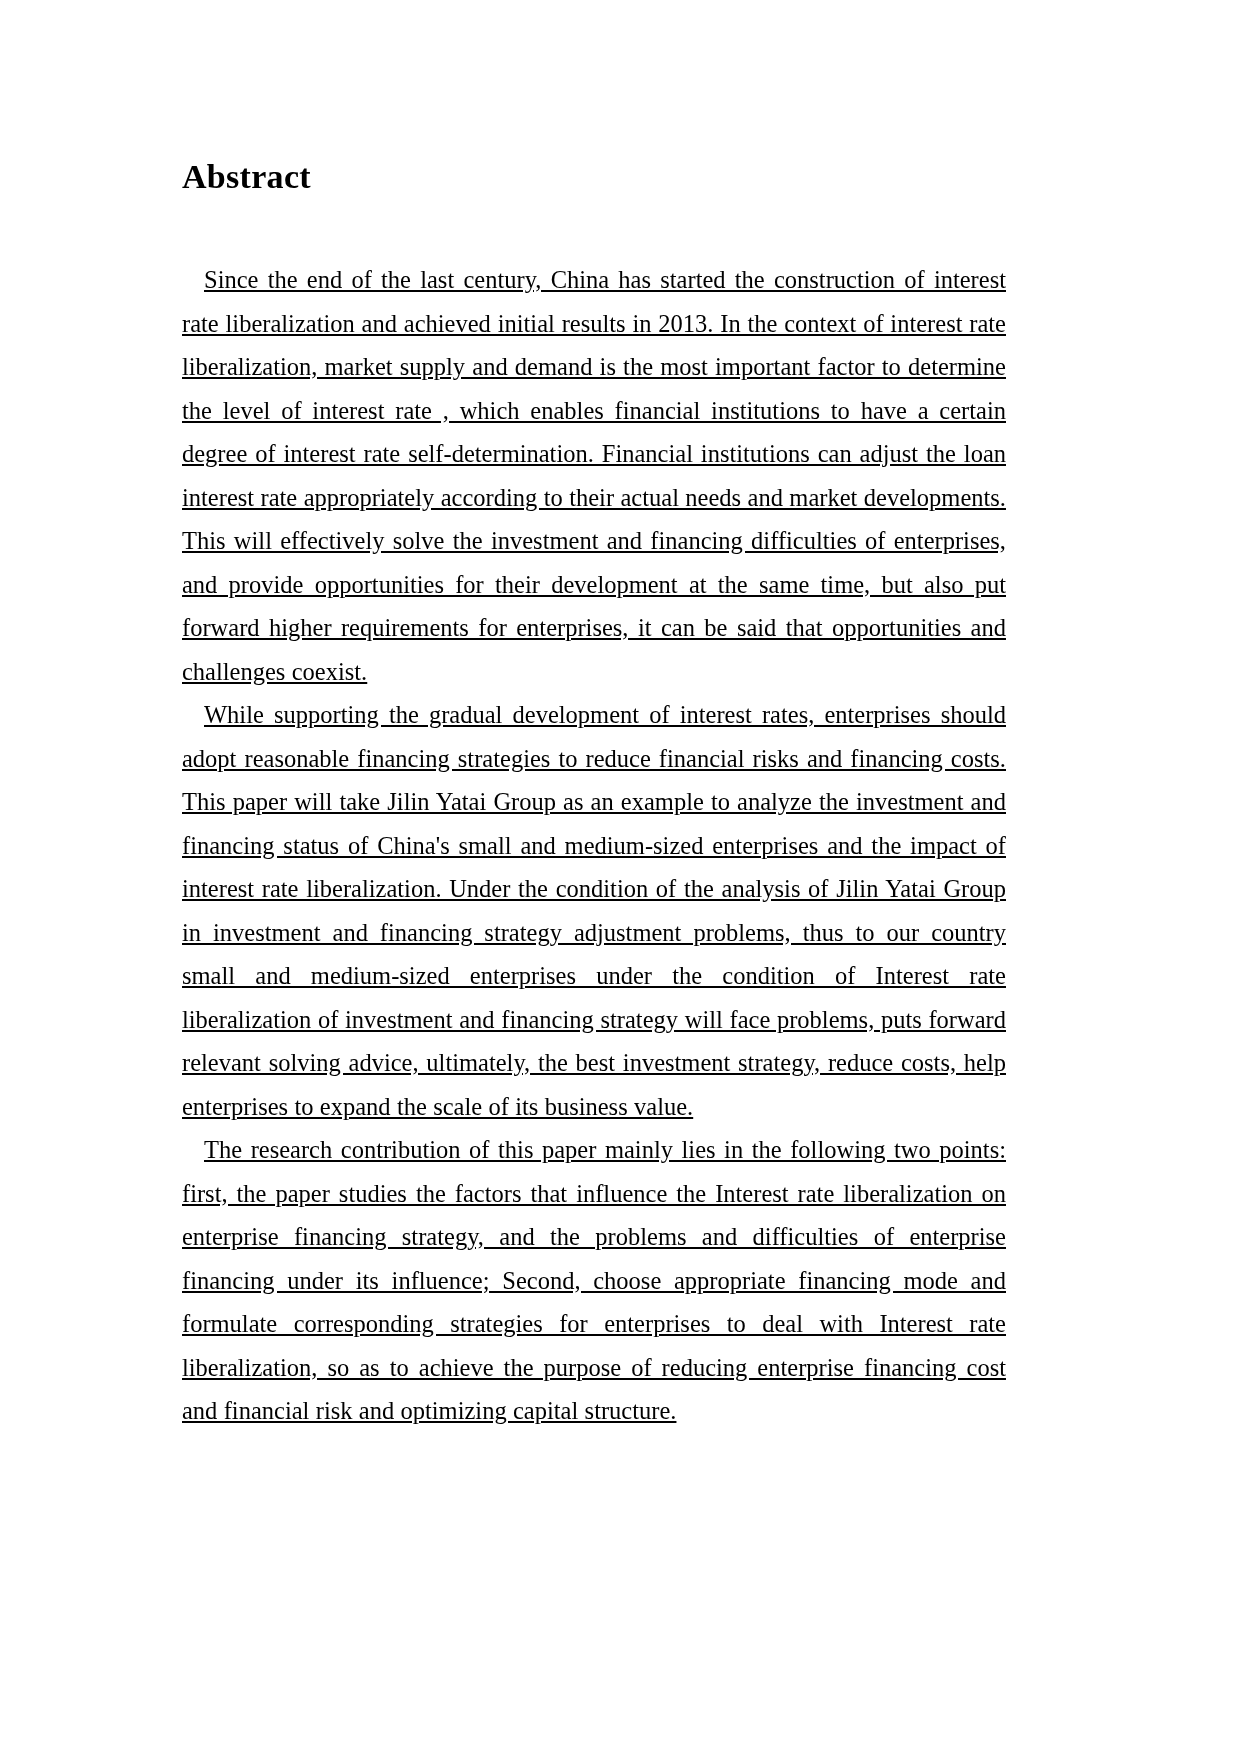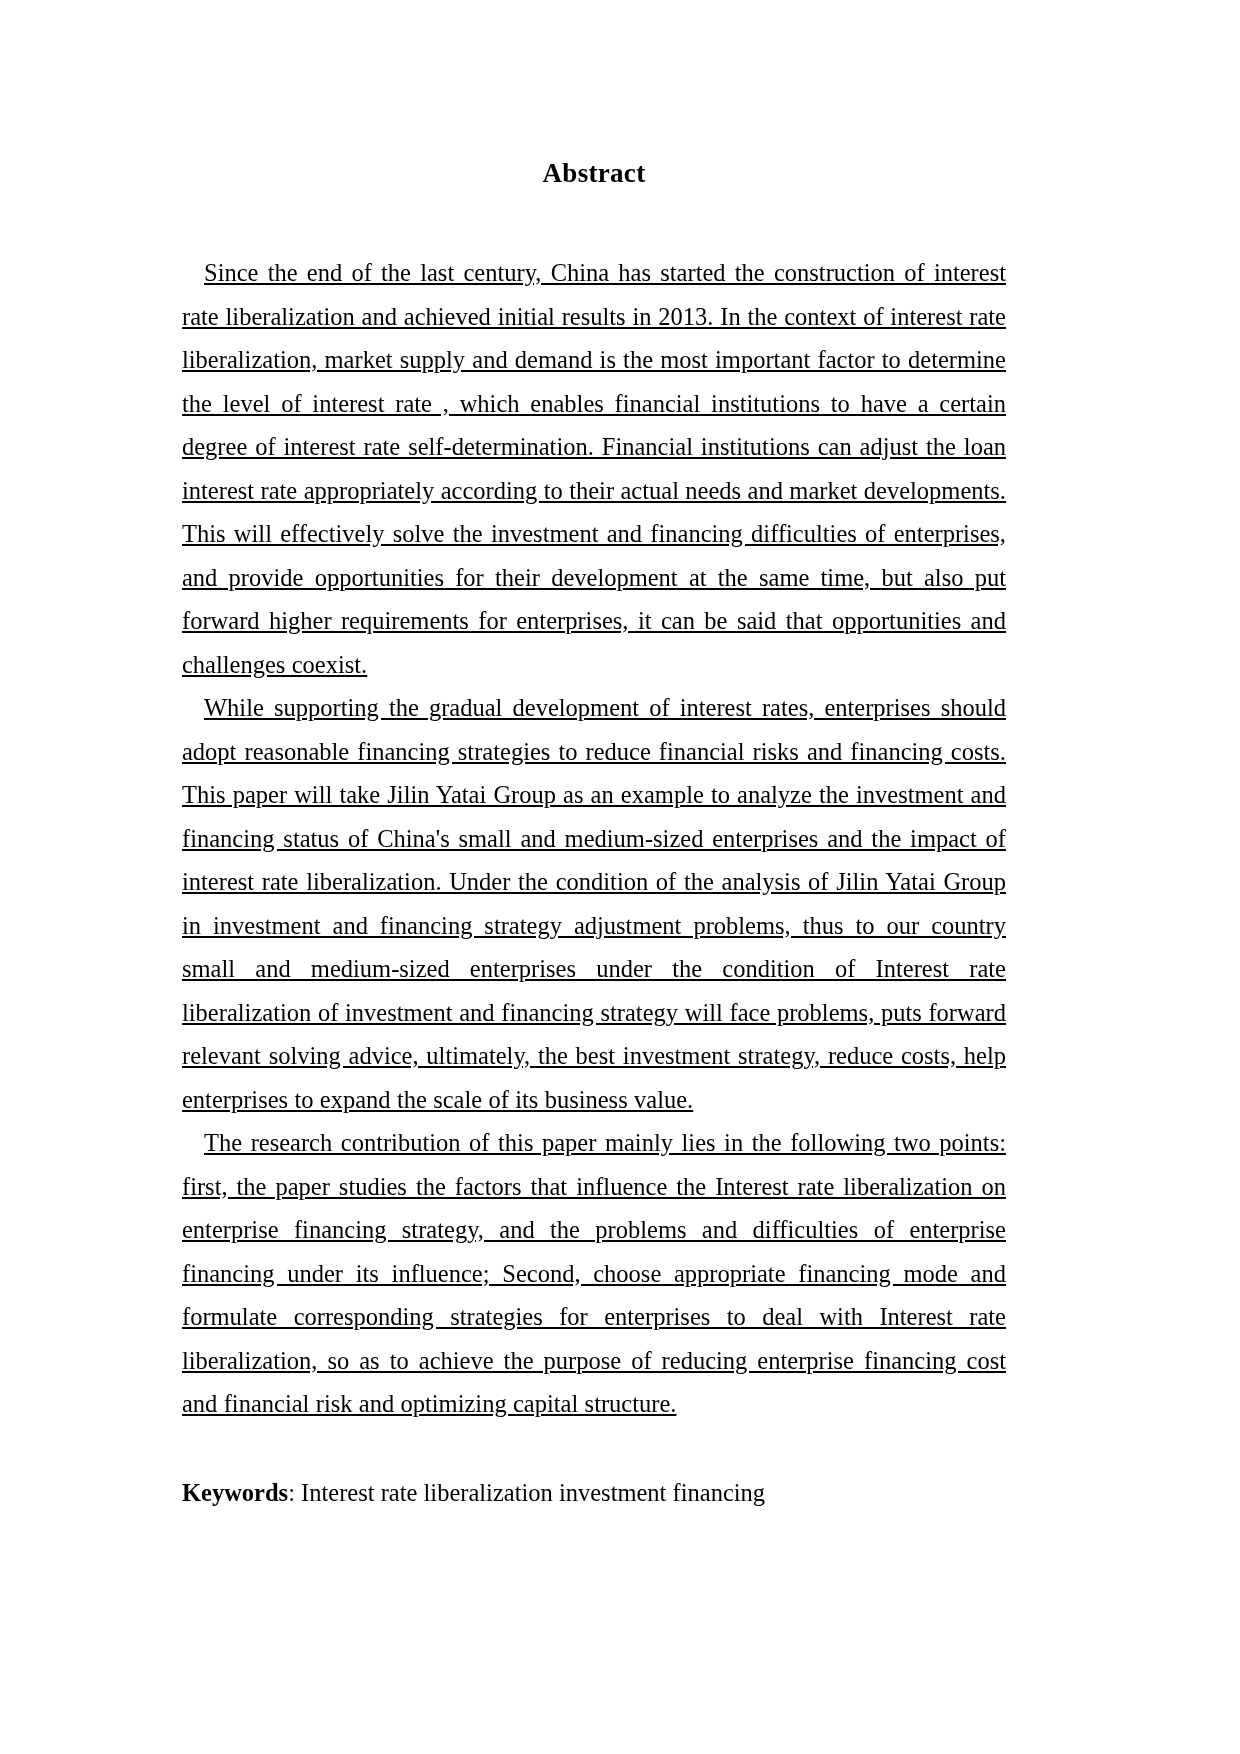--- a/index.html
+++ b/index.html
@@ -19,23 +19,22 @@
     background: #ffffff;
     overflow: hidden;
   }
   .content {
     position: absolute;
     left: 182px;
     top: 0;
     width: 824px;
   }
   .doc-title {
-    font-size: 27px;
+    font-size: 34px;
     font-weight: bold;
-    text-align: center;
     letter-spacing: 0.3px;
     margin: 0;
     padding-top: 158px;
   }
   .body-block {
     margin-top: 62px;
   }
   p.para {
     font-size: 24.5px;
     line-height: 43.5px;
@@ -70,18 +69,15 @@
   <div class="content">
 
     <h1 class="doc-title">Abstract</h1>
 
     <div class="body-block">
       <p class="para">Since the end of the last century, China has started the construction of interest rate liberalization and achieved initial results in 2013. In the context of interest rate liberalization, market supply and demand is the most important factor to determine the level of interest rate , which enables financial institutions to have a certain degree of interest rate self-determination. Financial institutions can adjust the loan interest rate appropriately according to their actual needs and market developments. This will effectively solve the investment and financing difficulties of enterprises, and provide opportunities for their development at the same time, but also put forward higher requirements for enterprises, it can be said that opportunities and challenges coexist.</p>
       <p class="para">While supporting the gradual development of interest rates, enterprises should adopt reasonable financing strategies to reduce financial risks and financing costs. This paper will take Jilin Yatai Group as an example to analyze the investment and financing status of China's small and medium-sized enterprises and the impact of interest rate liberalization. Under the condition of the analysis of Jilin Yatai Group in investment and financing strategy adjustment problems, thus to our country small and medium-sized enterprises under the condition of Interest rate liberalization of investment and financing strategy will face problems, puts forward relevant solving advice, ultimately, the best investment strategy, reduce costs, help enterprises to expand the scale of its business value.</p>
       <p class="para last-of-group">The research contribution of this paper mainly lies in the following two points: first, the paper studies the factors that influence the Interest rate liberalization on enterprise financing strategy, and the problems and difficulties of enterprise financing under its influence; Second, choose appropriate financing mode and formulate corresponding strategies for enterprises to deal with Interest rate liberalization, so as to achieve the purpose of reducing enterprise financing cost and financial risk and optimizing capital structure.</p>
     </div>
 
-    <p class="keywords">
-      <span class="keywords-label">Keywords</span><span>: </span><span>Interest  rate liberalization  investment  financing</span>
-    </p>
 
   </div>
 </div>
 
 </body></html>

